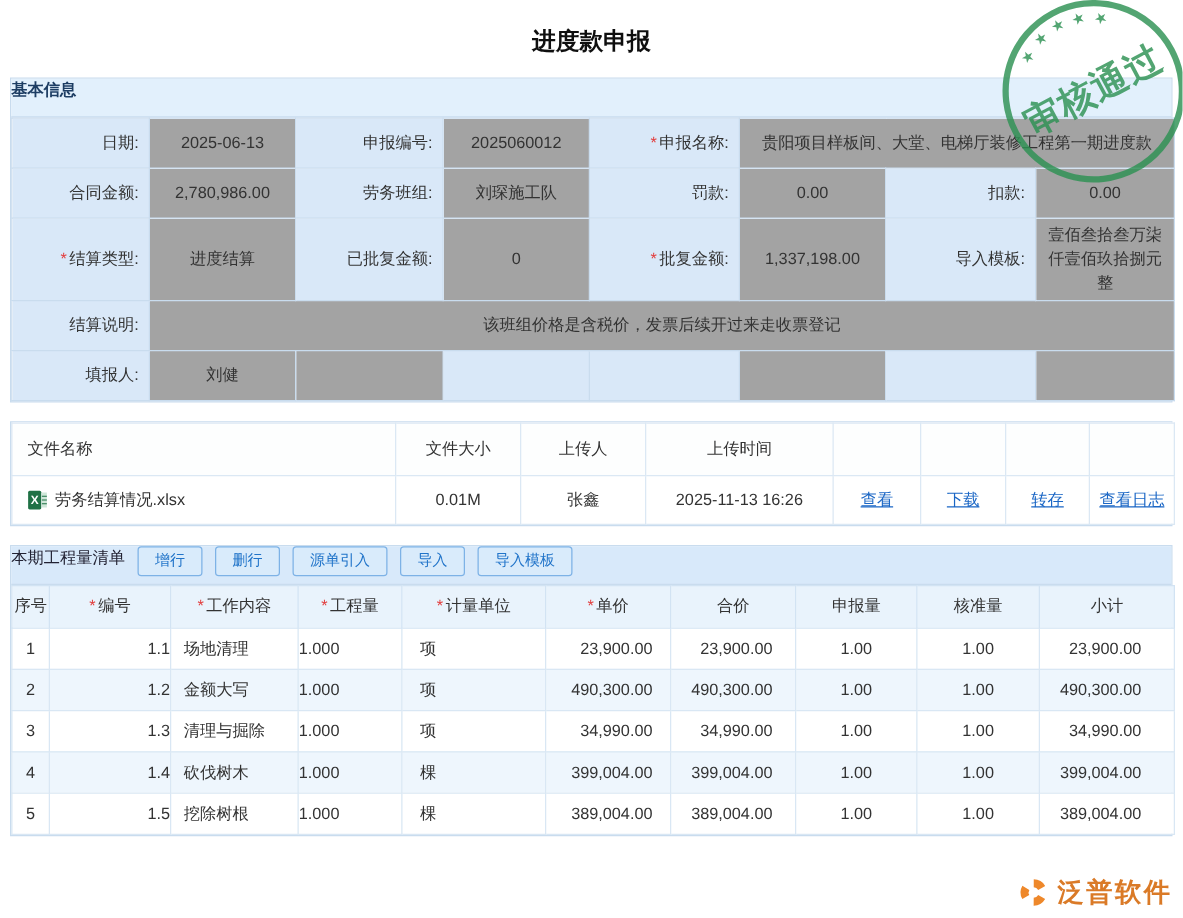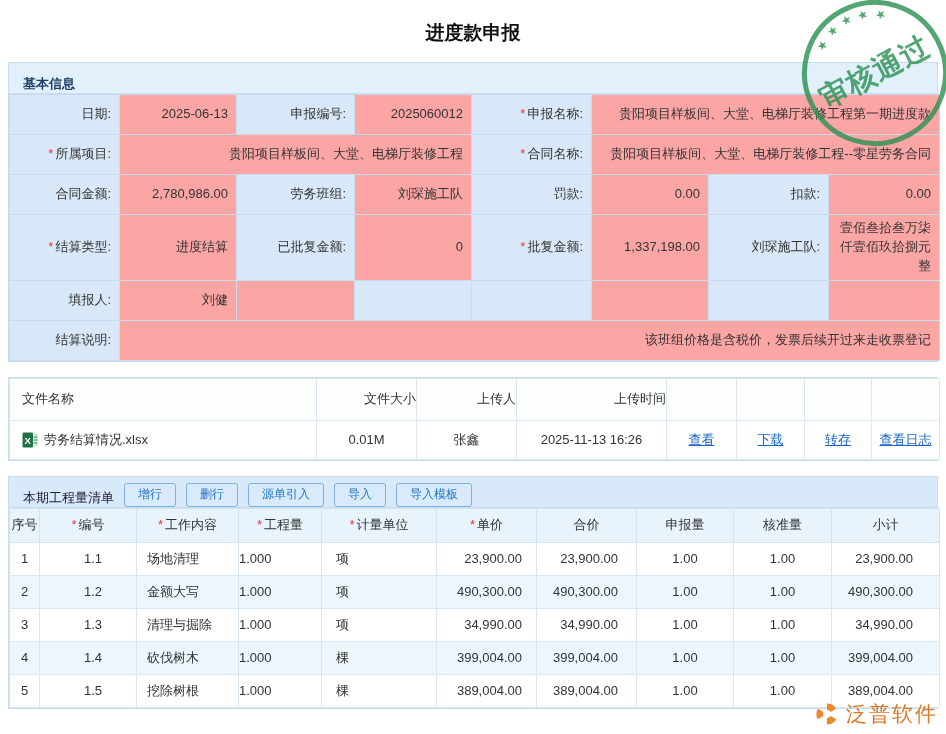--- a/index.html
+++ b/index.html
@@ -6,73 +6,73 @@
   html,body{width:946px;height:734px}
   body{
     position:relative;overflow:hidden;background:#fff;color:#333;
     font-family:"Liberation Sans","DejaVu Sans",sans-serif;font-size:13px;
   }
   .page-title{text-align:center;font-size:19px;font-weight:bold;color:#0f0f0f;padding:20px 0 16px}
 
   
   .panel{margin:0 8px 15px;border:1px solid #c9dcee;background:#fff}
   .panel-bar{height:31px;background:#e2f0fc;border-bottom:1px solid #c9dcee;
-    display:flex;align-items:flex-end;gap:10px;padding:0 14px;color:#1d3d63;font-weight:bold}
+    display:flex;align-items:flex-start;gap:10px;padding:0 0;color:#1d3d63;font-weight:bold}
   .bar-title{font-size:13px}
   .btn{display:inline-flex;align-items:center;justify-content:center;height:24px;padding:0 13px;
     background:#d9ebfb;border:1px solid #7db2e6;border-radius:3px;color:#2174c9;font-size:12px;
     font-family:inherit;cursor:pointer;font-weight:normal;white-space:nowrap}
 
   
   .info-table{width:100%;border-collapse:collapse;table-layout:fixed}
   .info-table td{border:1px solid #c9dcee;height:40px;padding:4px 8px;vertical-align:middle;line-height:1.45;overflow:hidden}
   .info-table tr.tall td{height:56px}
   td.lbl{background:#d9e8f8;text-align:right;color:#333}
-  td.val{background:#fca5a5;text-align:right;color:#333}
+  td.val{background:#a3a3a3;text-align:center;color:#333}
   .req{color:#e23b3b;margin-right:2px}
 
   
   .att-table{width:100%;border-collapse:collapse;table-layout:fixed}
-  .att-table th{height:42px;font-weight:normal;color:#333;border:1px solid #dbe8f4;background:#fdfefe;text-align:right}
+  .att-table th{height:42px;font-weight:normal;color:#333;border:1px solid #dbe8f4;background:#fdfefe;text-align:center}
   .att-table td{height:38px;border:1px solid #dbe8f4;background:#fff;text-align:center;vertical-align:middle}
   .t-left{text-align:left !important;padding-left:12px}
   .file-cell{display:flex;align-items:center;gap:6px;height:38px;border:none}
   .lnk{color:#1a66c5;text-decoration:underline;cursor:pointer}
 
   
   .work-bar{background:#d8e9fa}
   .work-bar .bar-title{font-weight:normal;color:#223}
   .work-table{width:100%;border-collapse:collapse;table-layout:fixed}
   .work-table th{height:34px;background:#e9f3fc;border:1px solid #d2e3f3;font-weight:normal;color:#333;text-align:center}
   .work-table td{height:33px;border:1px solid #d9e7f4;color:#333;vertical-align:middle}
   .work-table tr:nth-child(even) td{background:#eef6fd}
   .work-table tr:nth-child(odd) td{background:#ffffff}
   .c0{text-align:center}
-  .c1{text-align:center;padding-left:10px}
+  .c1{text-align:right;padding-left:10px}
   .c2{text-align:left;padding-left:10px}
   .c3{padding-right:22px}
   .c4{text-align:left;padding-left:14px}
   .c5{text-align:right;padding-right:14px}
   .c6{text-align:right;padding-right:18px}
   .c7{text-align:center}
   .c8{text-align:center}
   .c9{text-align:right;padding-right:26px}
 
   
   .stamp{position:absolute;top:0;left:802px;width:146px;height:146px;transform:rotate(-28deg);
     opacity:.82;pointer-events:none;z-index:10}
   .stamp-ring{position:absolute;inset:0;border:5px solid #2e9254;border-radius:50%}
   .stamp-text{position:absolute;top:50%;left:50%;transform:translate(-50%,-50%);
     font-size:29px;font-weight:bold;color:#2e9254;white-space:nowrap;letter-spacing:1px}
   .stamp-star{position:absolute;color:#2e9254;font-size:12px;line-height:1}
   .ss1{left:34px;top:18px}.ss2{left:50px;top:10px}.ss3{left:67px;top:7px}.ss4{left:84px;top:10px}.ss5{left:100px;top:18px}
 
   
   .brand{position:absolute;right:8px;bottom:6px;display:flex;align-items:center;gap:6px;z-index:5;opacity:.95}
-  .brand-text{color:#d9731c;font-size:21px;font-weight:normal;letter-spacing:2px}
+  .brand-text{color:#d9731c;font-size:21px;font-weight:bold;letter-spacing:2px}
 </style>
 </head>
 <body>
 
 <div class="page-title">进度款申报</div>
 
 <div class="stamp">
   <div class="stamp-ring"></div>
   <span class="stamp-star ss1">★</span>
   <span class="stamp-star ss2">★</span>
@@ -100,58 +100,52 @@
     <tbody>
         <tr>
       <td class="lbl"><span>日期:</span></td>
       <td class="val">2025-06-13</td>
       <td class="lbl"><span>申报编号:</span></td>
       <td class="val">2025060012</td>
       <td class="lbl"><span class="req">*</span><span>申报名称:</span></td>
       <td class="val" colspan="3">贵阳项目样板间、大堂、电梯厅装修工程第一期进度款</td>
     </tr>
     <tr>
-      <td class="lbl"><span class="req">*</span><span>所属项目:</span></td>
-      <td class="val" colspan="3">贵阳项目样板间、大堂、电梯厅装修工程</td>
-      <td class="lbl"><span class="req">*</span><span>合同名称:</span></td>
-      <td class="val" colspan="3">贵阳项目样板间、大堂、电梯厅装修工程--零星劳务合同</td>
-    </tr>
-    <tr>
       <td class="lbl"><span>合同金额:</span></td>
       <td class="val">2,780,986.00</td>
       <td class="lbl"><span>劳务班组:</span></td>
       <td class="val">刘琛施工队</td>
       <td class="lbl"><span>罚款:</span></td>
       <td class="val">0.00</td>
       <td class="lbl"><span>扣款:</span></td>
       <td class="val">0.00</td>
     </tr>
     <tr class="tall">
       <td class="lbl"><span class="req">*</span><span>结算类型:</span></td>
       <td class="val">进度结算</td>
       <td class="lbl"><span>已批复金额:</span></td>
       <td class="val">0</td>
       <td class="lbl"><span class="req">*</span><span>批复金额:</span></td>
       <td class="val">1,337,198.00</td>
-      <td class="lbl"><span>刘琛施工队:</span></td>
+      <td class="lbl"><span>导入模板:</span></td>
       <td class="val">壹佰叁拾叁万柒仟壹佰玖拾捌元整</td>
+    </tr>
+    <tr>
+      <td class="lbl"><span>结算说明:</span></td>
+      <td class="val" colspan="7">该班组价格是含税价，发票后续开过来走收票登记</td>
     </tr>
     <tr>
       <td class="lbl"><span>填报人:</span></td>
       <td class="val">刘健</td>
       <td class="val"></td>
       <td class="lbl"></td>
       <td class="lbl"></td>
       <td class="val"></td>
       <td class="lbl"></td>
       <td class="val"></td>
-    </tr>
-    <tr>
-      <td class="lbl"><span>结算说明:</span></td>
-      <td class="val" colspan="7">该班组价格是含税价，发票后续开过来走收票登记</td>
     </tr>
   </tbody>
     </table>
 </section>
 
 <section class="panel">
   <table class="att-table">
     <colgroup>
       <col style="width:307px">
         <col style="width:100px">

